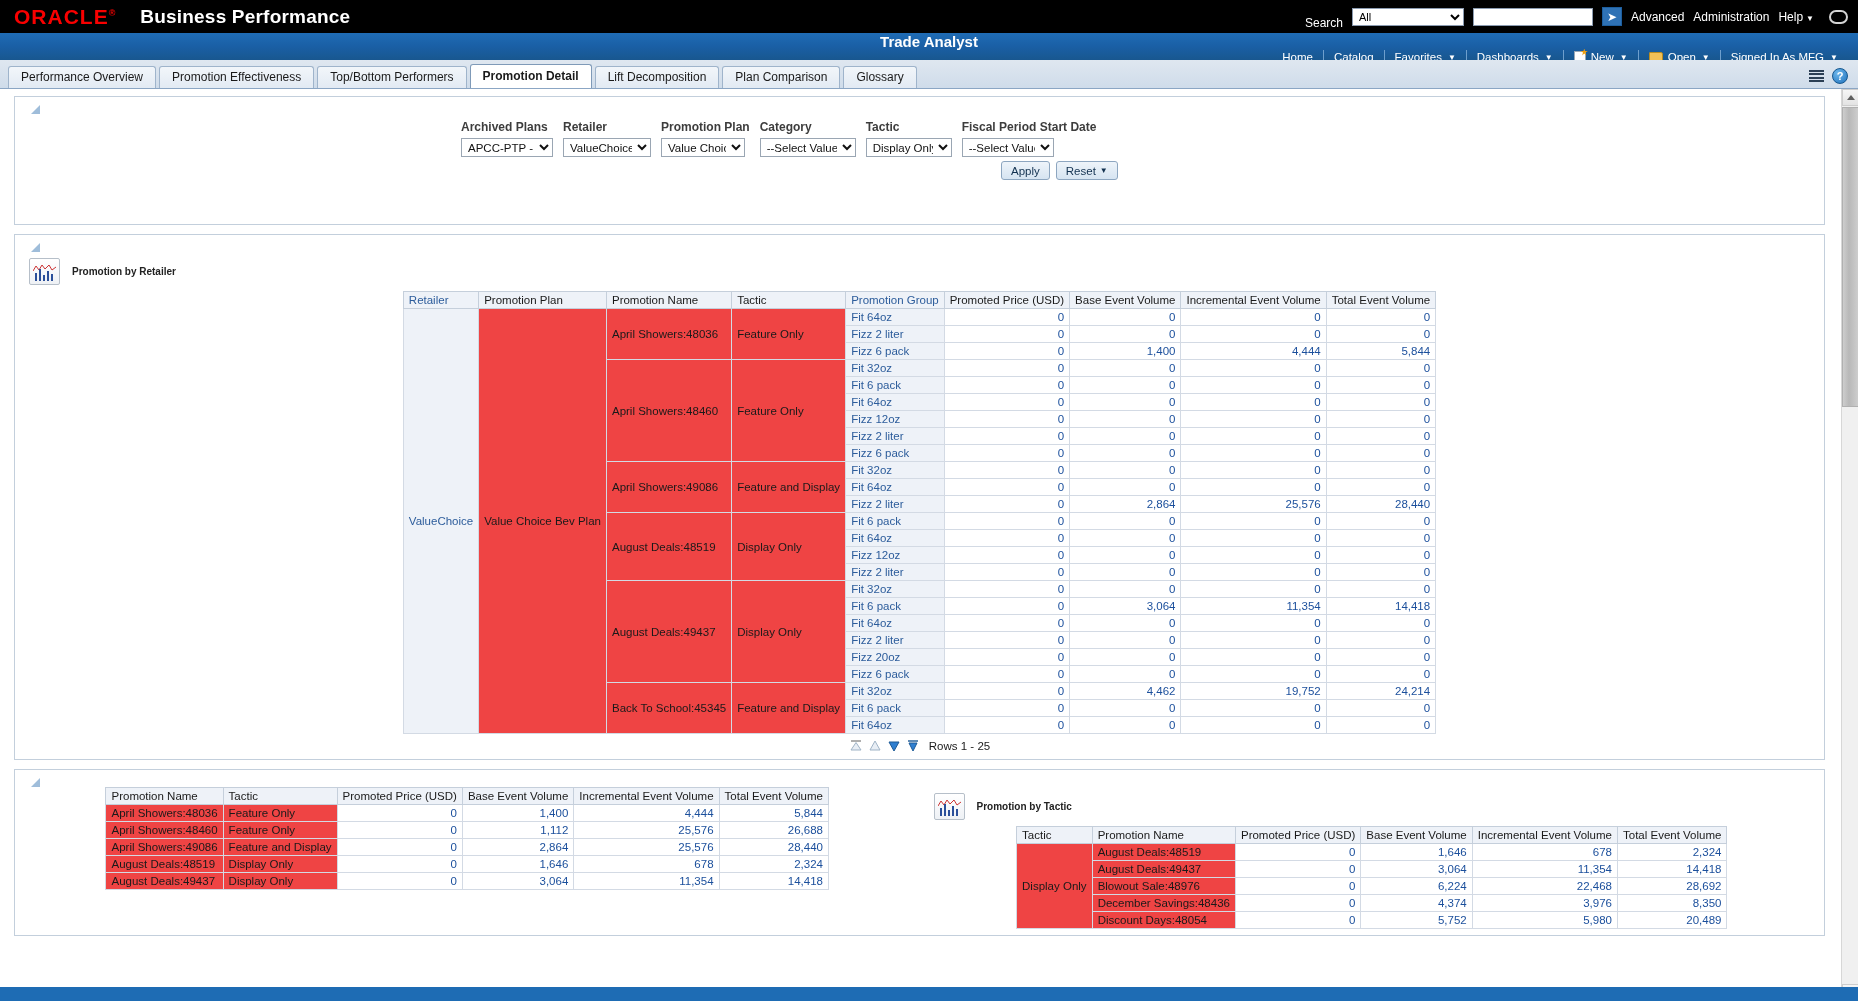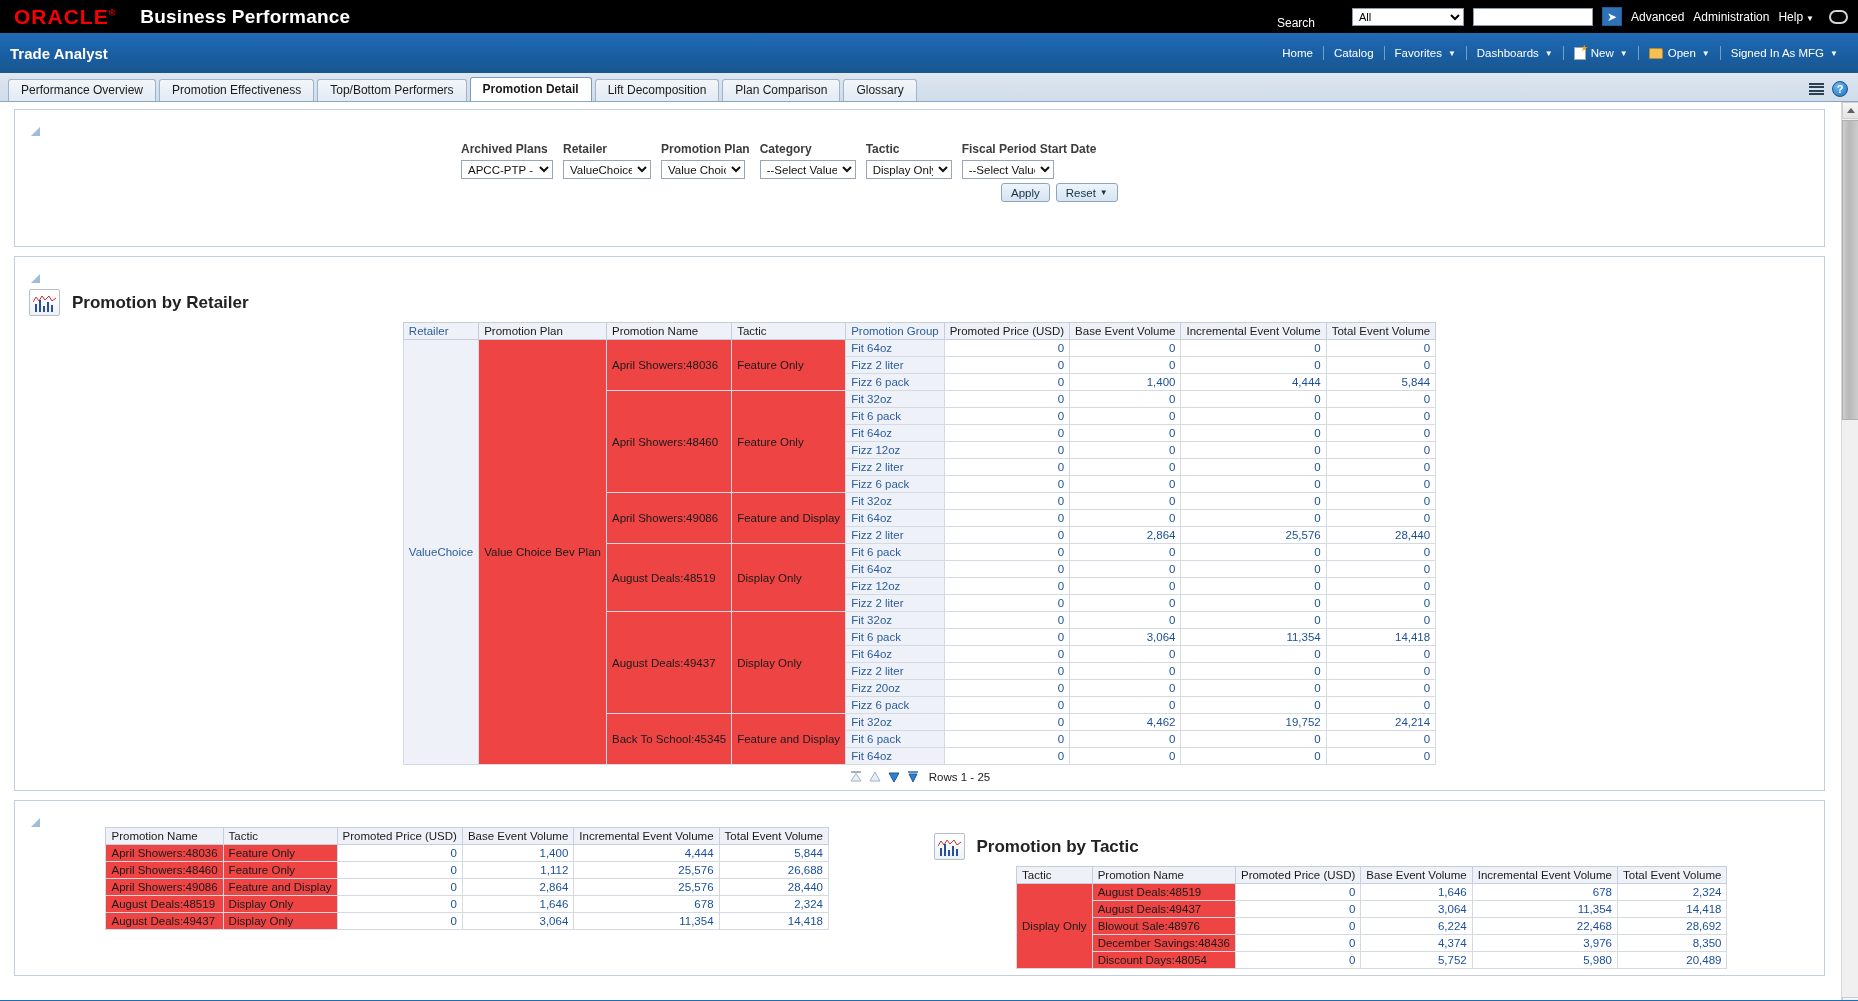--- a/index.html
+++ b/index.html
@@ -46,21 +46,20 @@
     font-size: 12px;
   }
   .search-label { color: #ffffff; margin-top: 12px; }
   .search-select {
     width: 112px; height: 18px;
     font-size: 11px;
     font-family: "Liberation Sans", sans-serif;
     border: 1px solid #8b9bb0;
     background: #ffffff;
     padding: 0 2px;
-    margin-left: 28px;
   }
   .search-box {
     width: 120px; height: 18px;
     border: 1px solid #8b9bb0;
     background: #ffffff;
     font-size: 11px;
     padding: 0 3px;
     font-family: "Liberation Sans", sans-serif;
   }
   .search-go {
@@ -76,26 +75,27 @@
   .caret-w { font-size: 8px; margin-left: 3px; }
   .user-blob {
     width: 19px; height: 14px;
     border: 2px solid #d4d4d4;
     border-radius: 9px;
     margin-left: 6px;
   }
 
   
   .navbar {
-    height: 40px;
+    height: 27px;
     background: linear-gradient(to bottom, #1f6cb5 0%, #1a5fa5 50%, #18578f 100%);
     display: flex;
     align-items: center;
     padding: 0 10px 0 8px;
     color: #ffffff;
+    flex-direction: column;
   }
   .dash-title {
     font-size: 15px; font-weight: bold; color: #ffffff;
     padding-left: 2px;
   }
   .navbar-right {
     margin-left: auto;
     display: flex; align-items: center;
     font-size: 11.5px;
   }
@@ -187,21 +187,21 @@
   .content-col {
     width: 1833px;
     padding: 7px 8px 0 14px;
   }
 
   .section {
     border: 1px solid #c3cfdc;
     background: #ffffff;
     margin-bottom: 9px;
     position: relative;
-    padding: 13px 0 6px 0;
+    padding: 4px 0 6px 0;
   }
   .collapse-tri {
     width: 0; height: 0;
     border-left: 9px solid transparent;
     border-bottom: 9px solid #9fbdda;
     margin: 4px 0 0 16px;
     cursor: pointer;
   }
 
   
@@ -263,21 +263,21 @@
     position: relative;
     overflow: hidden;
     flex: none;
   }
   .report-icon .sq {
     position: absolute; left: 4px; bottom: 3px; width: 2px; background: #2a4f9a;
   }
   .report-icon .zig {
     position: absolute; left: 3px; top: 5px; width: 23px; height: 9px;
   }
-  .report-title { font-size: 17px; font-weight: bold; color: #222222; }
+  .report-title { font-size: 10px; font-weight: bold; color: #222222; }
 
   
   .pivot-wrap { display: flex; justify-content: center; }
   table.pivot {
     border-collapse: collapse;
     font-size: 11.5px;
     background: #ffffff;
   }
   table.pivot th {
     font-weight: normal;

